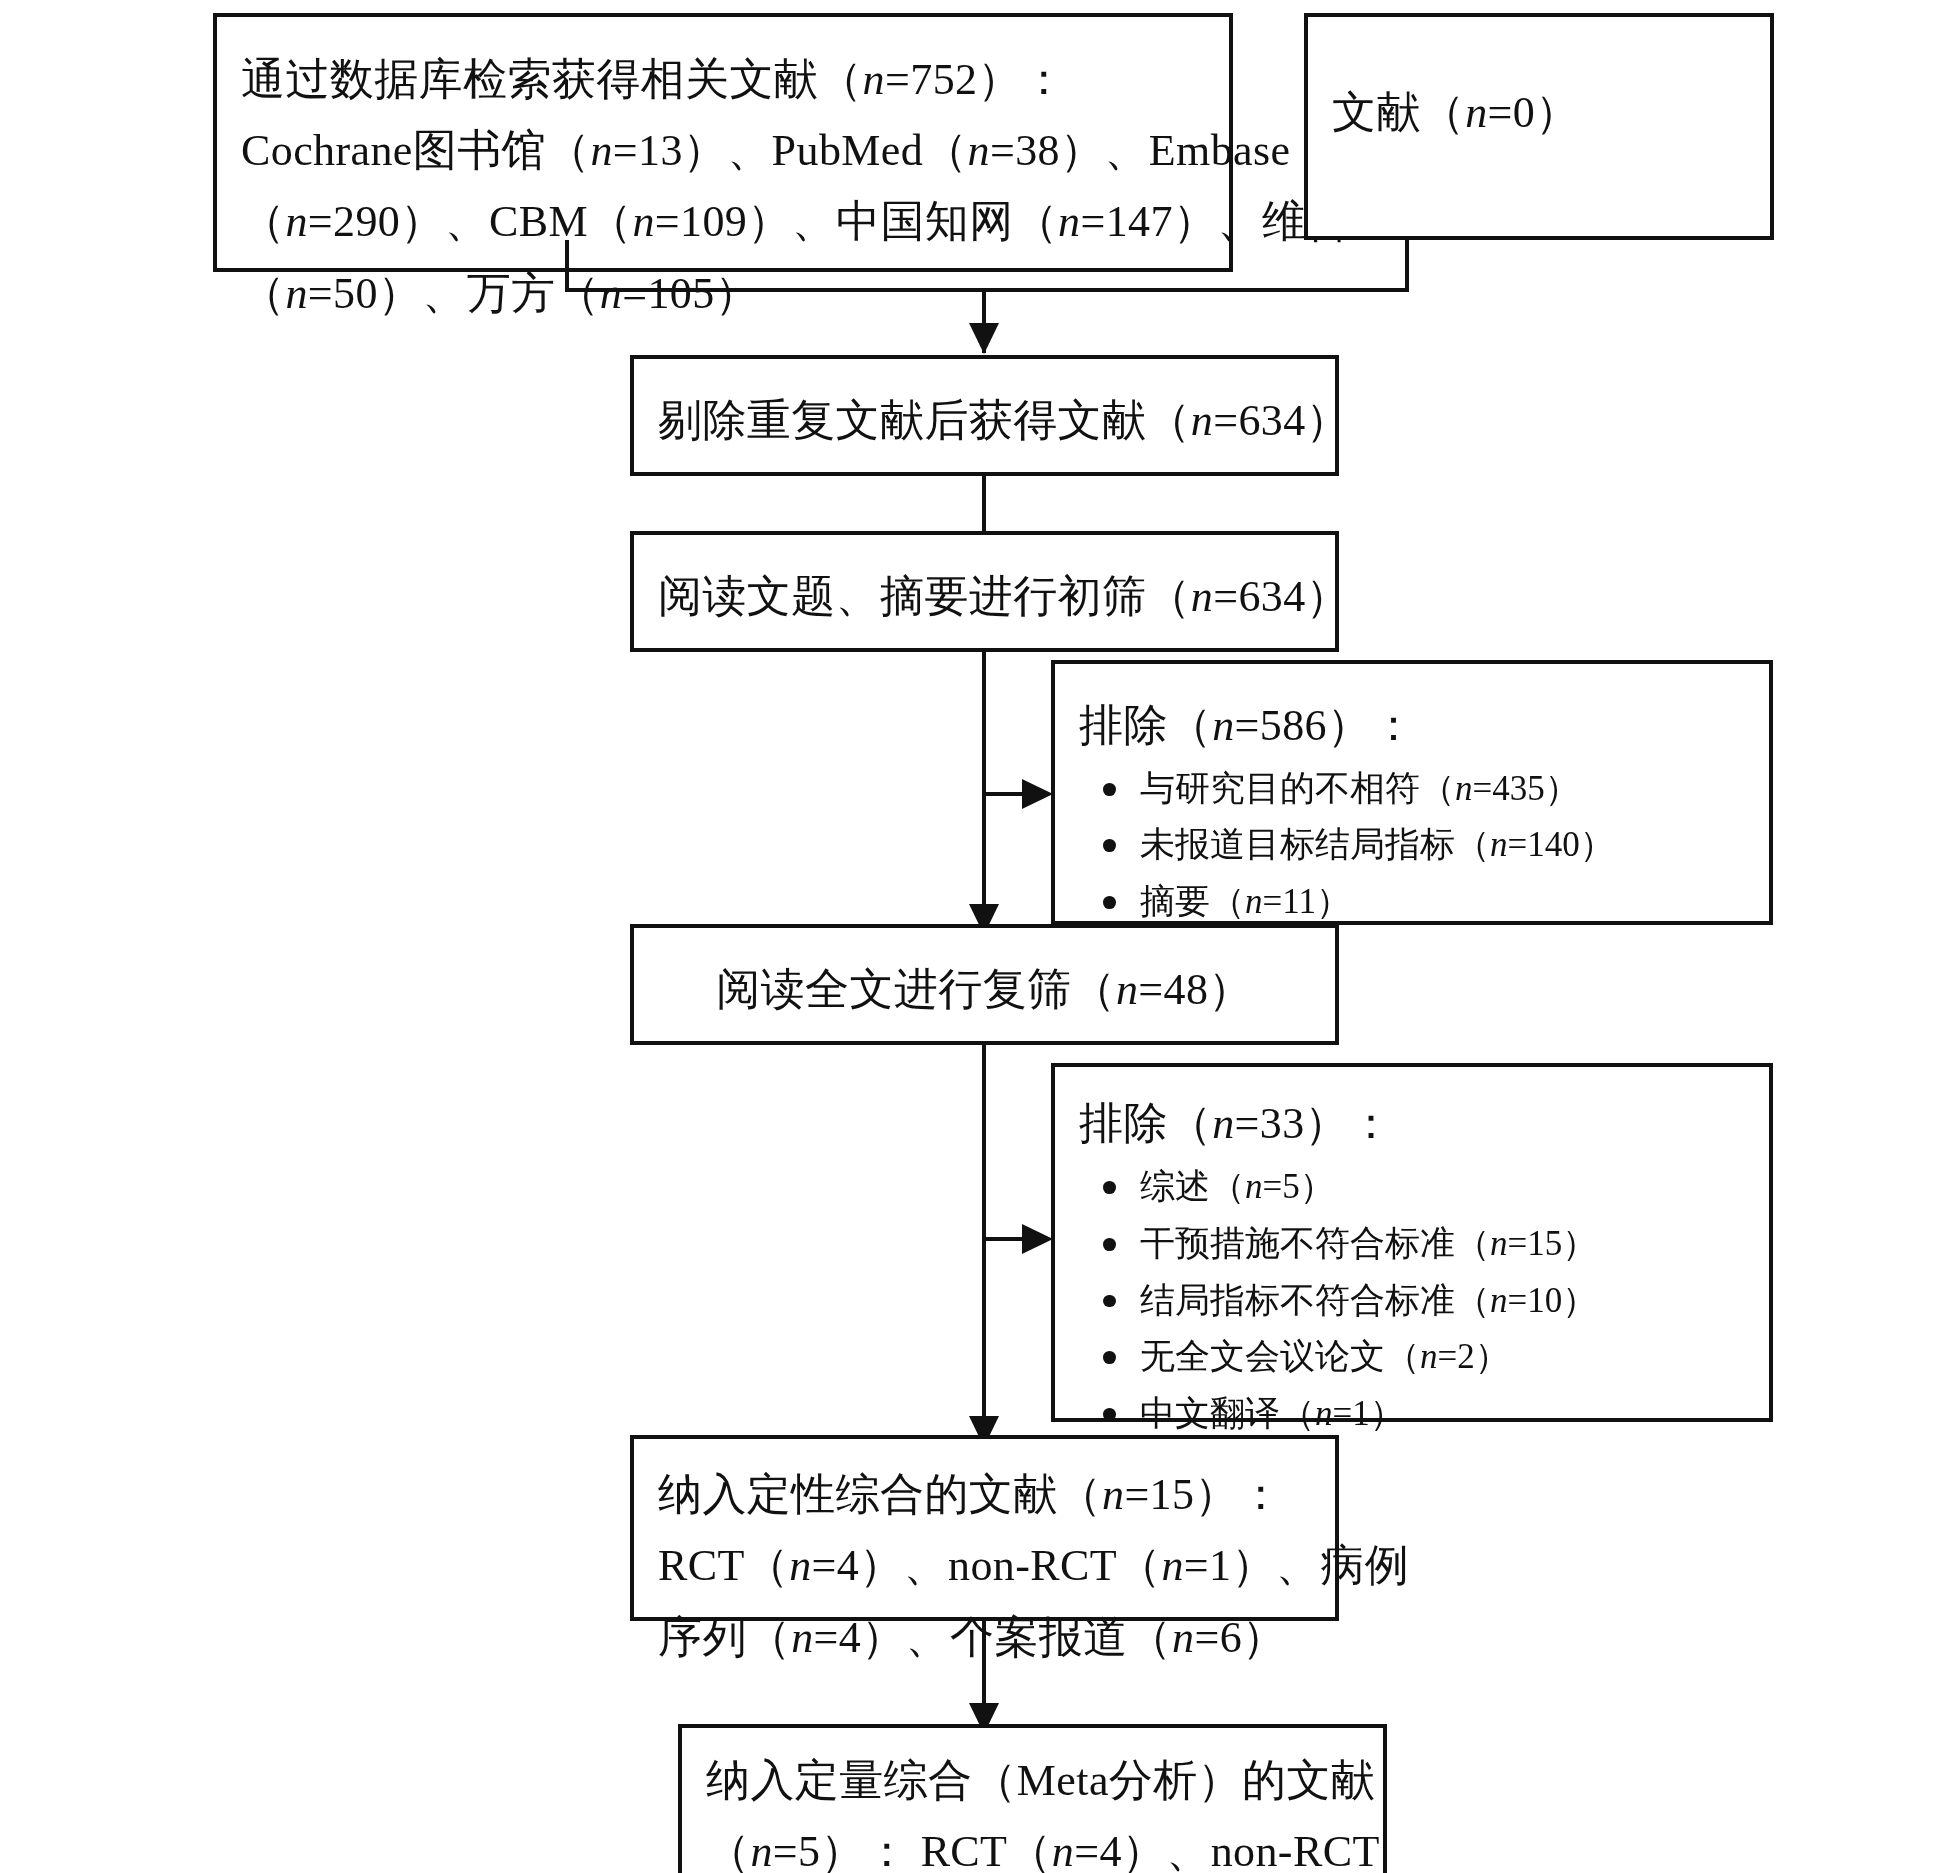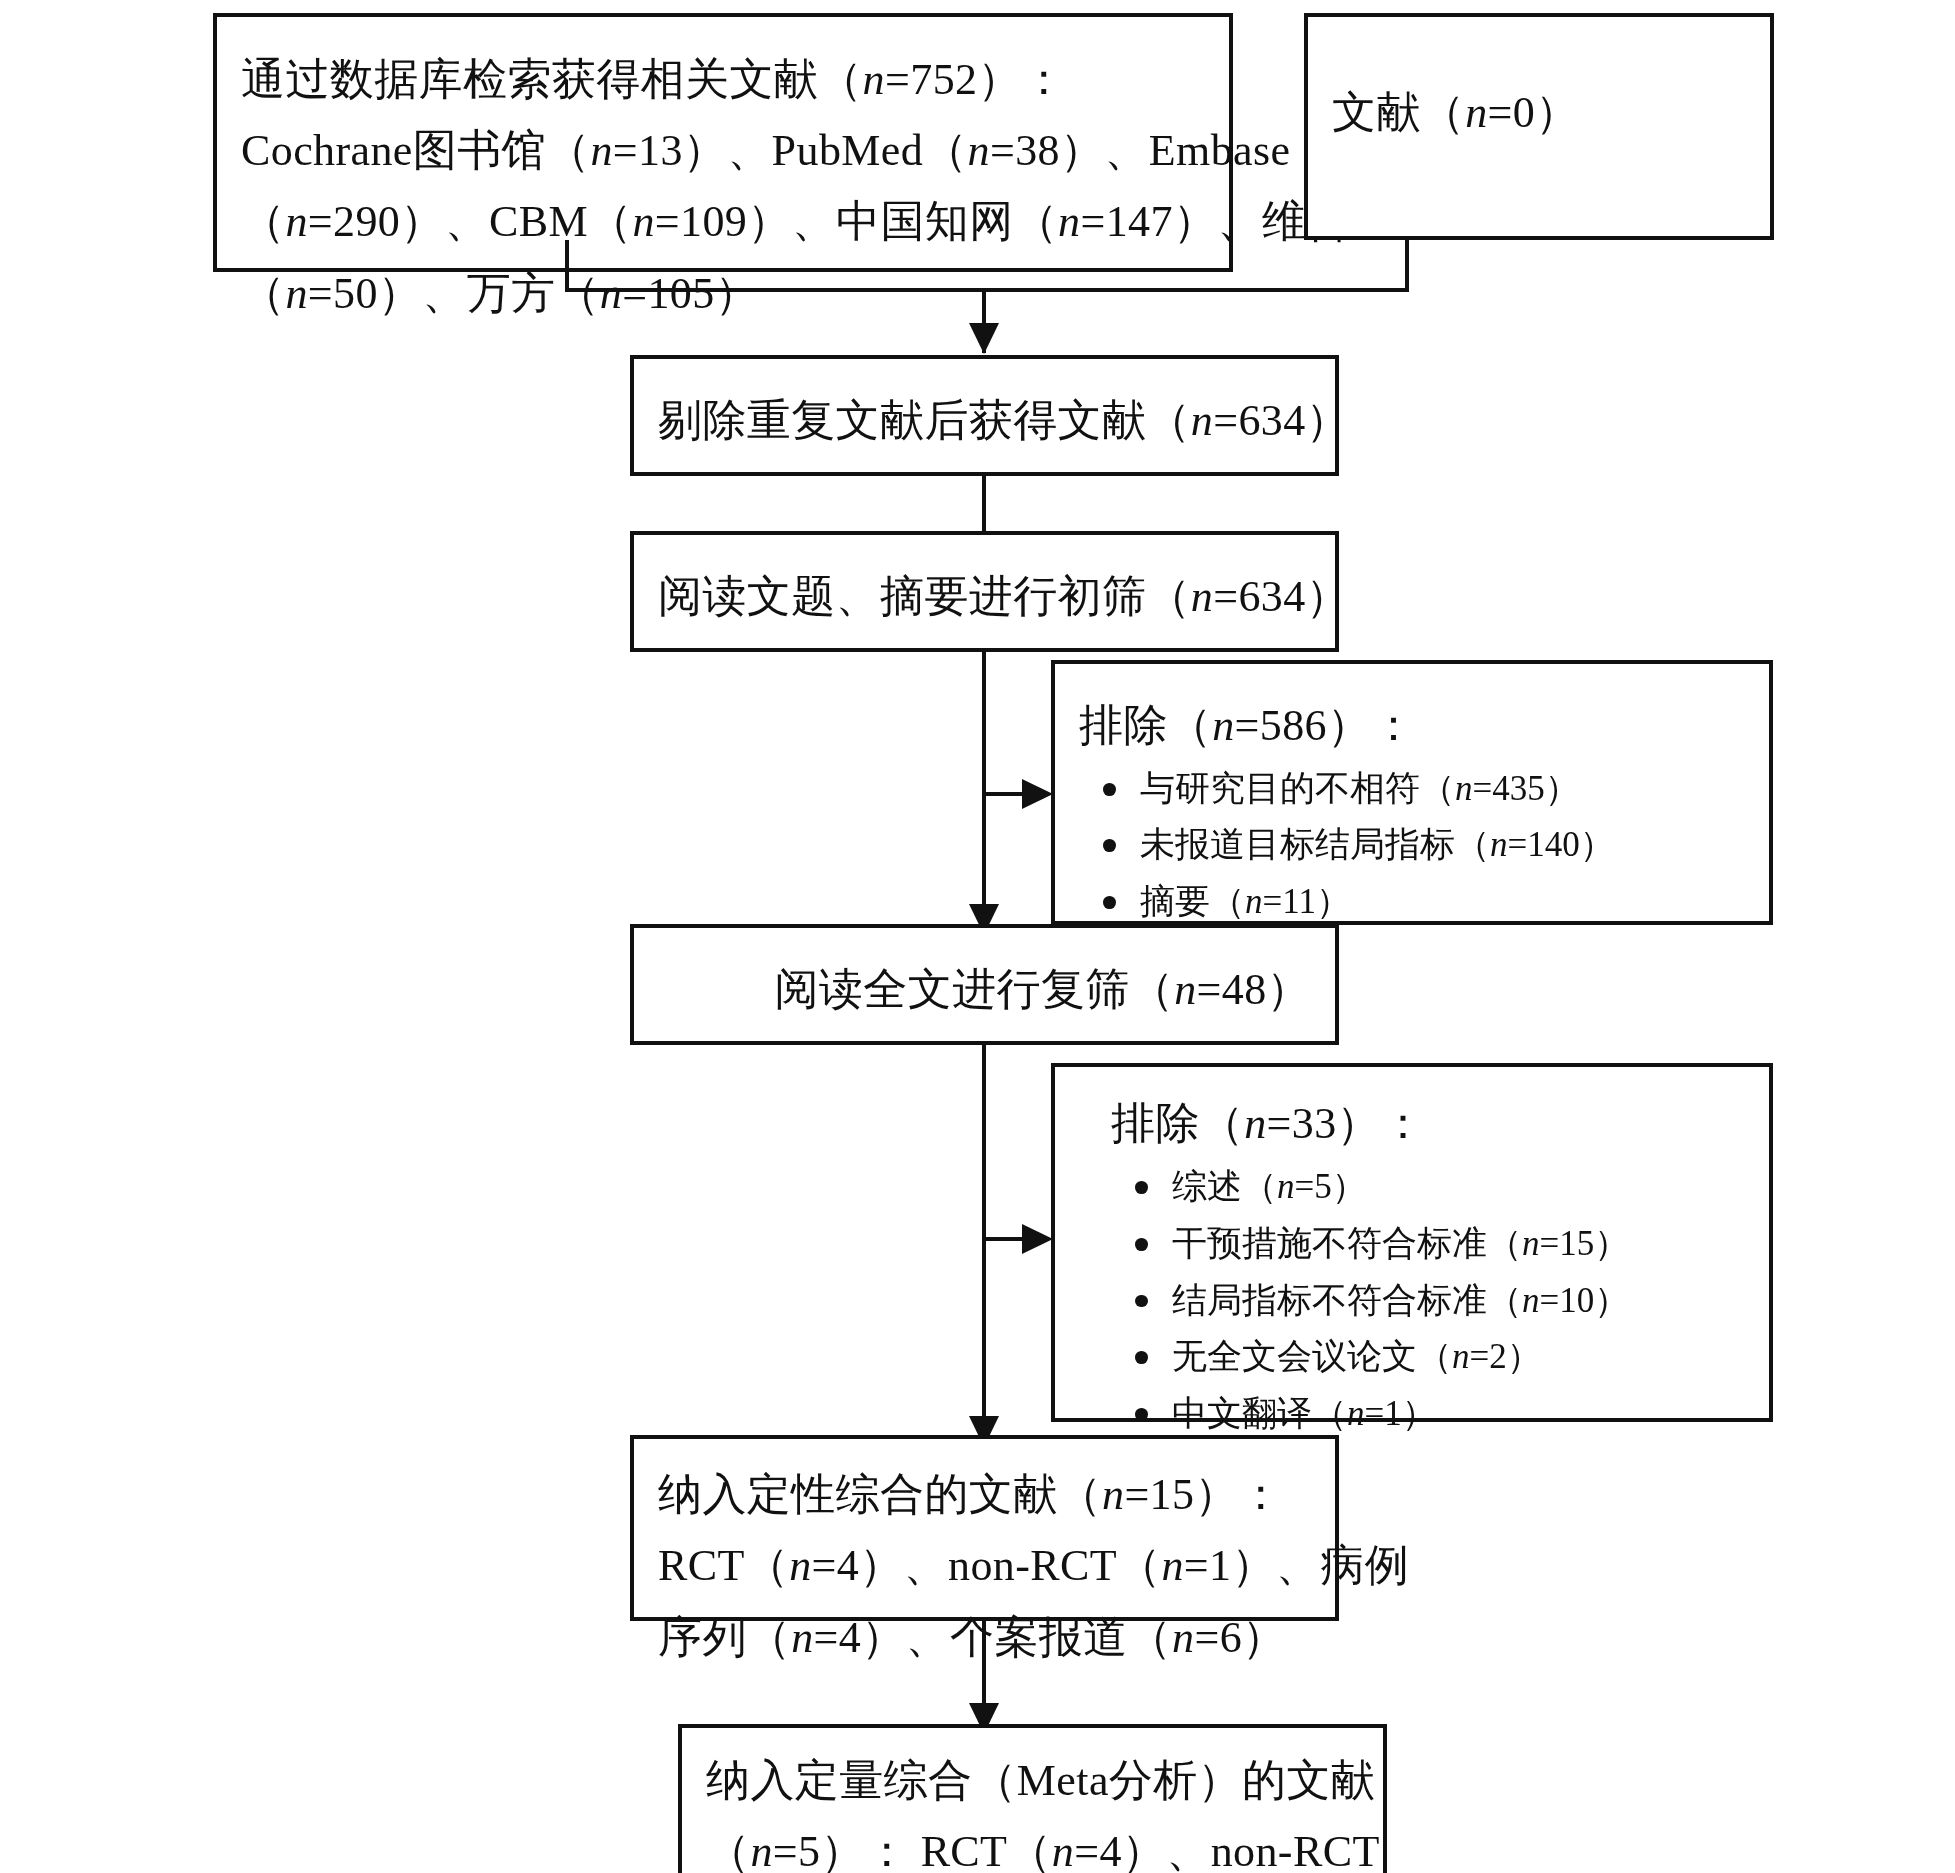--- a/index.html
+++ b/index.html
@@ -1,21 +1,21 @@
 <!DOCTYPE html>
 <html style="font-size:11.4px"><head>
 <meta charset="utf-8">
 <style>
   html,body{margin:0;padding:0;background:#ffffff;}
   body{font-family:"Liberation Serif","DejaVu Serif",serif;color:#111111;}
   #stage{position:relative;width:1955px;height:1873px;background:#ffffff;overflow:hidden;}
 
   .box{position:absolute;border:4.3px solid #111111;background:#ffffff;box-sizing:border-box;}
   .box .txt{position:absolute;left:0;right:0;padding:0 24px;}
-  .box.center .txt{text-align:right;}
+  .box.center .txt{text-align:center;}
   .line{font-size:44px;line-height:1.62;white-space:nowrap;letter-spacing:0.4px;}
   em.n{font-style:italic;font-family:"Liberation Serif","DejaVu Serif",serif;}
 
   .bullets{list-style:none;margin:0;padding:0;}
   .bullets li{font-size:35px;line-height:1.62;white-space:nowrap;padding-left:61px;position:relative;}
   .bullets li:before{content:"";position:absolute;left:24px;top:50%;width:12.8px;height:12.8px;
      margin-top:-6.4px;background:#111111;border-radius:50%;}
 
   .vline{position:absolute;background:#111111;width:3.5px;}
   .hline{position:absolute;background:#111111;height:3.5px;}
@@ -88,21 +88,21 @@
     </div>
   </div>
 
   <div class="vline" style="left:982px;top:1044px;height:404px;"></div>
   <div class="arrow-down" style="left:969px;top:1416px;"></div>
 
   <div class="hline" style="left:982px;top:1237px;width:44px;"></div>
   <div class="arrow-right" style="left:1022px;top:1224px;"></div>
 
   <div class="box" style="left:1051px;top:1063px;width:722px;height:359px;">
-    <div class="txt" style="top:21px;margin-left:32px;">
+    <div class="txt" style="top:21px;">
       <div class="line">排除（<em class="n">n</em>=33）：</div>
       <ul class="bullets">
         <li>综述（<em class="n">n</em>=5）</li>
         <li>干预措施不符合标准（<em class="n">n</em>=15）</li>
         <li>结局指标不符合标准（<em class="n">n</em>=10）</li>
         <li>无全文会议论文（<em class="n">n</em>=2）</li>
         <li>中文翻译（<em class="n">n</em>=1）</li>
       </ul>
     </div>
   </div>

